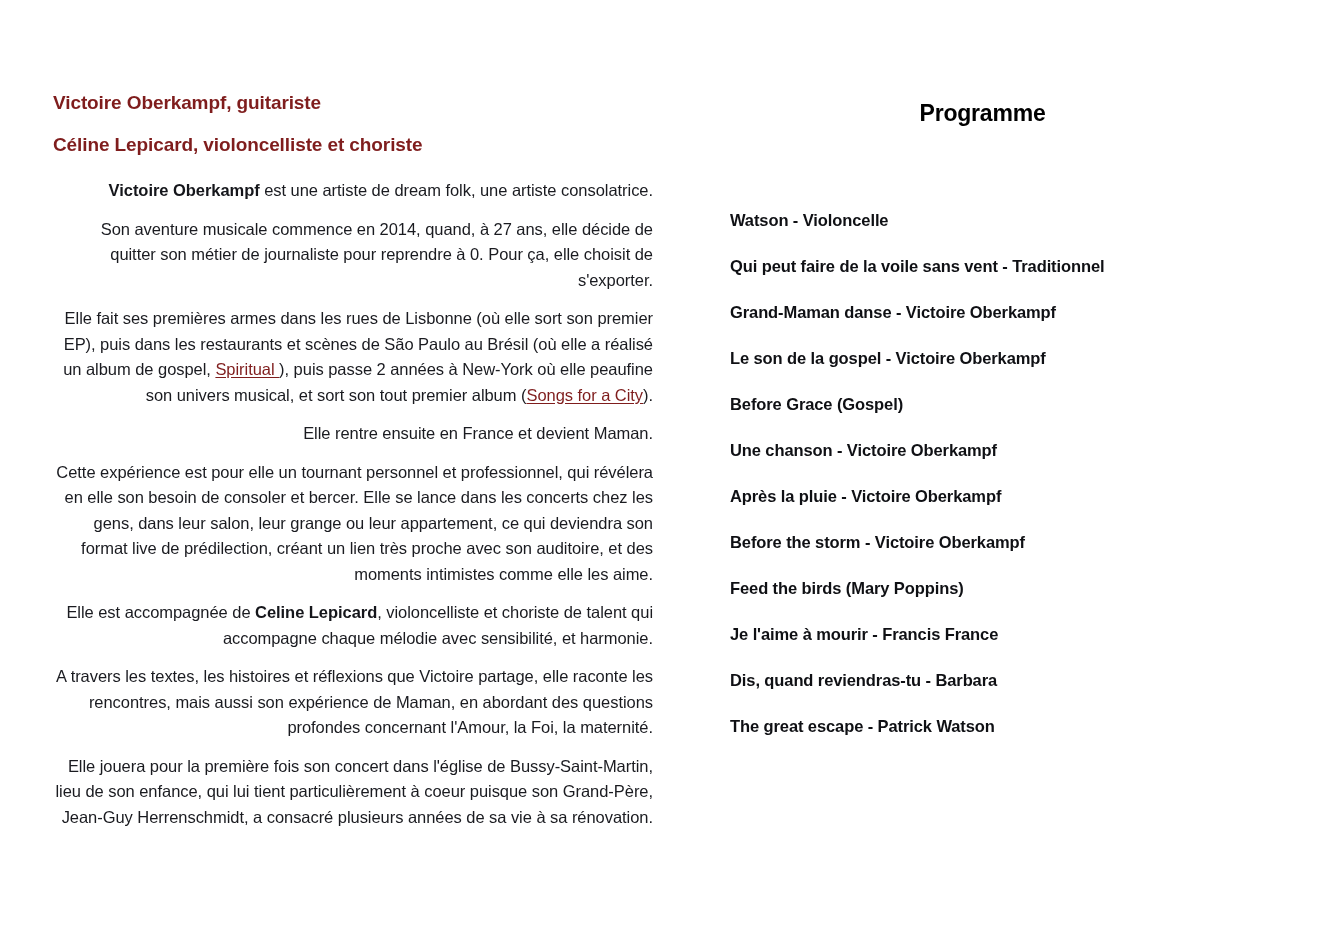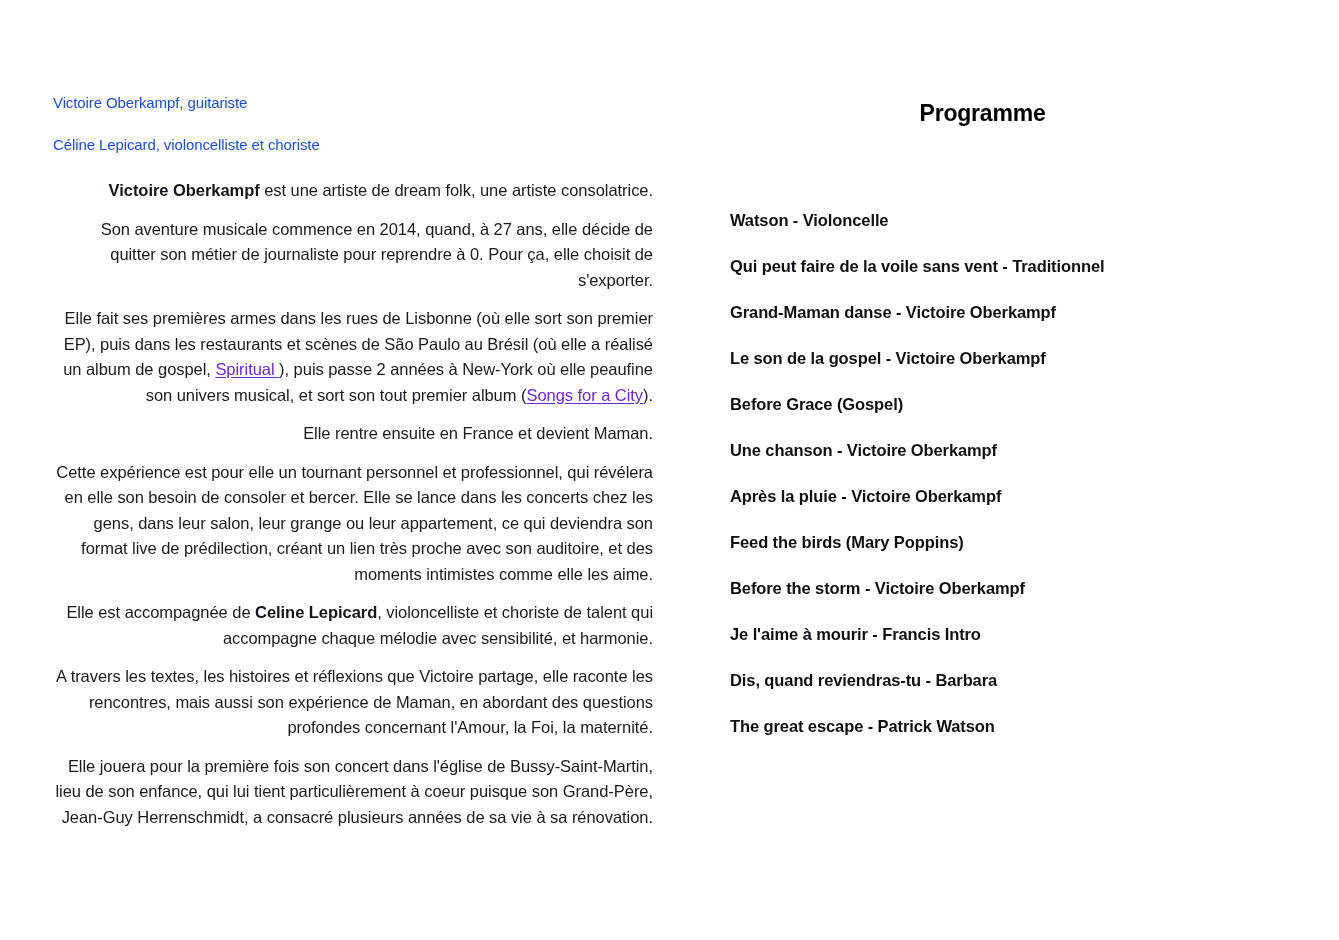--- a/index.html
+++ b/index.html
@@ -26,26 +26,26 @@
 
   
   #left-column {
     position: absolute;
     left: 53px;
     top: 90px;
     width: 600px;
   }
 
   .bio-heading {
-    font-size: 15px;
-    font-weight: normal;
+    font-size: 19px;
+    font-weight: bold;
     line-height: 25px;
     letter-spacing: -0.1px;
     margin: 0 0 17px 0;
-    color: #1d4ed8;
+    color: #7f1d1d;
   }
   .bio-heading.second {
     margin-bottom: 21px;
   }
 
   .bio-para {
     font-size: 16.5px;
     line-height: 25.5px;
     margin: 0 0 13px 0;
     color: #1a1b20;
@@ -54,21 +54,21 @@
   }
   .bio-para:last-child { margin-bottom: 0; }
 
   .bio-para b,
   .bio-para strong {
     font-weight: bold;
     color: #15161b;
   }
 
   a.doclink {
-    color: #6d28d9;
+    color: #7f1d1d;
     text-decoration: underline;
     text-underline-offset: 2px;
   }
 
   
   #right-column {
     position: absolute;
     left: 700px;
     top: 98px;
     width: 600px;
@@ -139,21 +139,21 @@
     <h2 id="programme-title">Programme</h2>
 
     <ul id="programme-list">
       <li>Watson - Violoncelle</li>
       <li>Qui peut faire de la voile sans vent - Traditionnel</li>
       <li>Grand-Maman danse - Victoire Oberkampf</li>
       <li>Le son de la gospel - Victoire Oberkampf</li>
       <li>Before Grace (Gospel)</li>
       <li>Une chanson - Victoire Oberkampf</li>
       <li>Après la pluie - Victoire Oberkampf</li>
+      <li>Before the storm - Victoire Oberkampf</li>
       <li>Feed the birds (Mary Poppins)</li>
-      <li>Before the storm - Victoire Oberkampf</li>
-      <li>Je l'aime à mourir - Francis Intro</li>
+      <li>Je l'aime à mourir - Francis France</li>
       <li>Dis, quand reviendras-tu - Barbara</li>
       <li>The great escape - Patrick Watson</li>
     </ul>
   </div>
 
 </div>
 
 </body></html>

